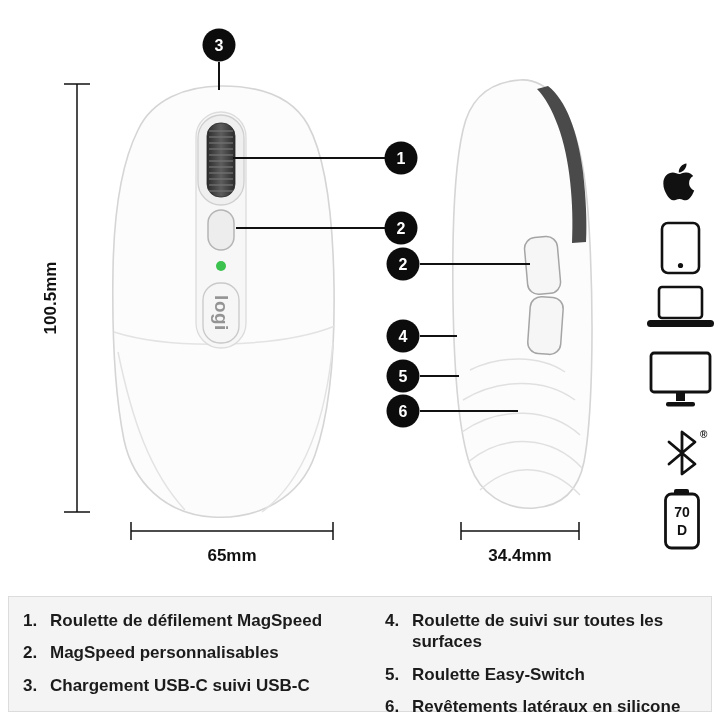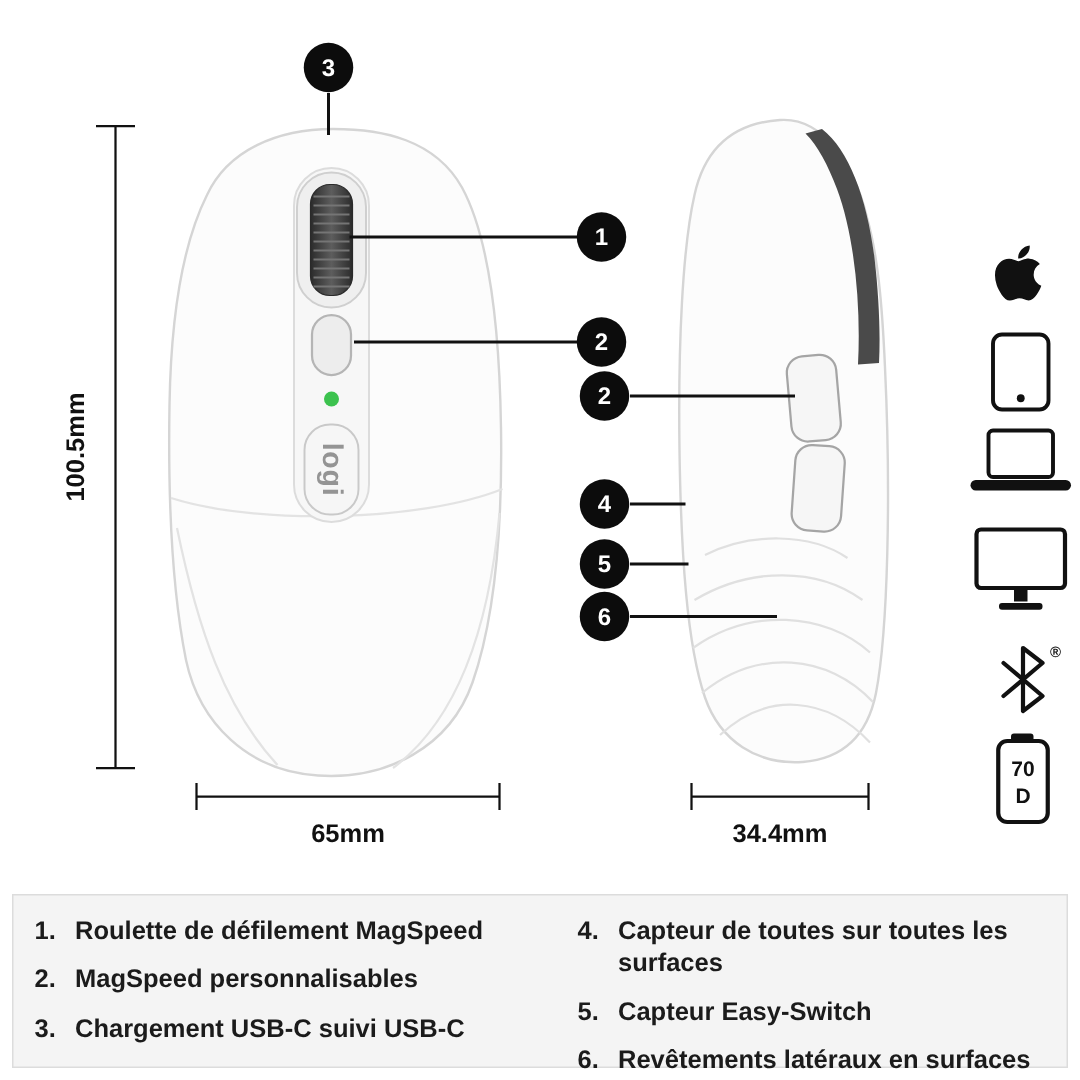--- a/index.html
+++ b/index.html
@@ -184,26 +184,26 @@
         <span class="legend-text">MagSpeed personnalisables</span>
       </div>
       <div class="legend-item">
         <span class="legend-num">3.</span>
         <span class="legend-text">Chargement USB-C suivi USB-C</span>
       </div>
     </div>
     <div class="legend-col right">
       <div class="legend-item">
         <span class="legend-num">4.</span>
-        <span class="legend-text">Capteur de toutes sur toutes les surfaces</span>
+        <span class="legend-text">Roulette de suivi sur toutes les surfaces</span>
       </div>
       <div class="legend-item">
         <span class="legend-num">5.</span>
-        <span class="legend-text">Capteur Easy-Switch</span>
+        <span class="legend-text">Roulette Easy-Switch</span>
       </div>
       <div class="legend-item">
         <span class="legend-num">6.</span>
-        <span class="legend-text">Revêtements latéraux en surfaces</span>
+        <span class="legend-text">Revêtements latéraux en silicone</span>
       </div>
     </div>
   </div>
 
 </div>
 
 </body></html>

